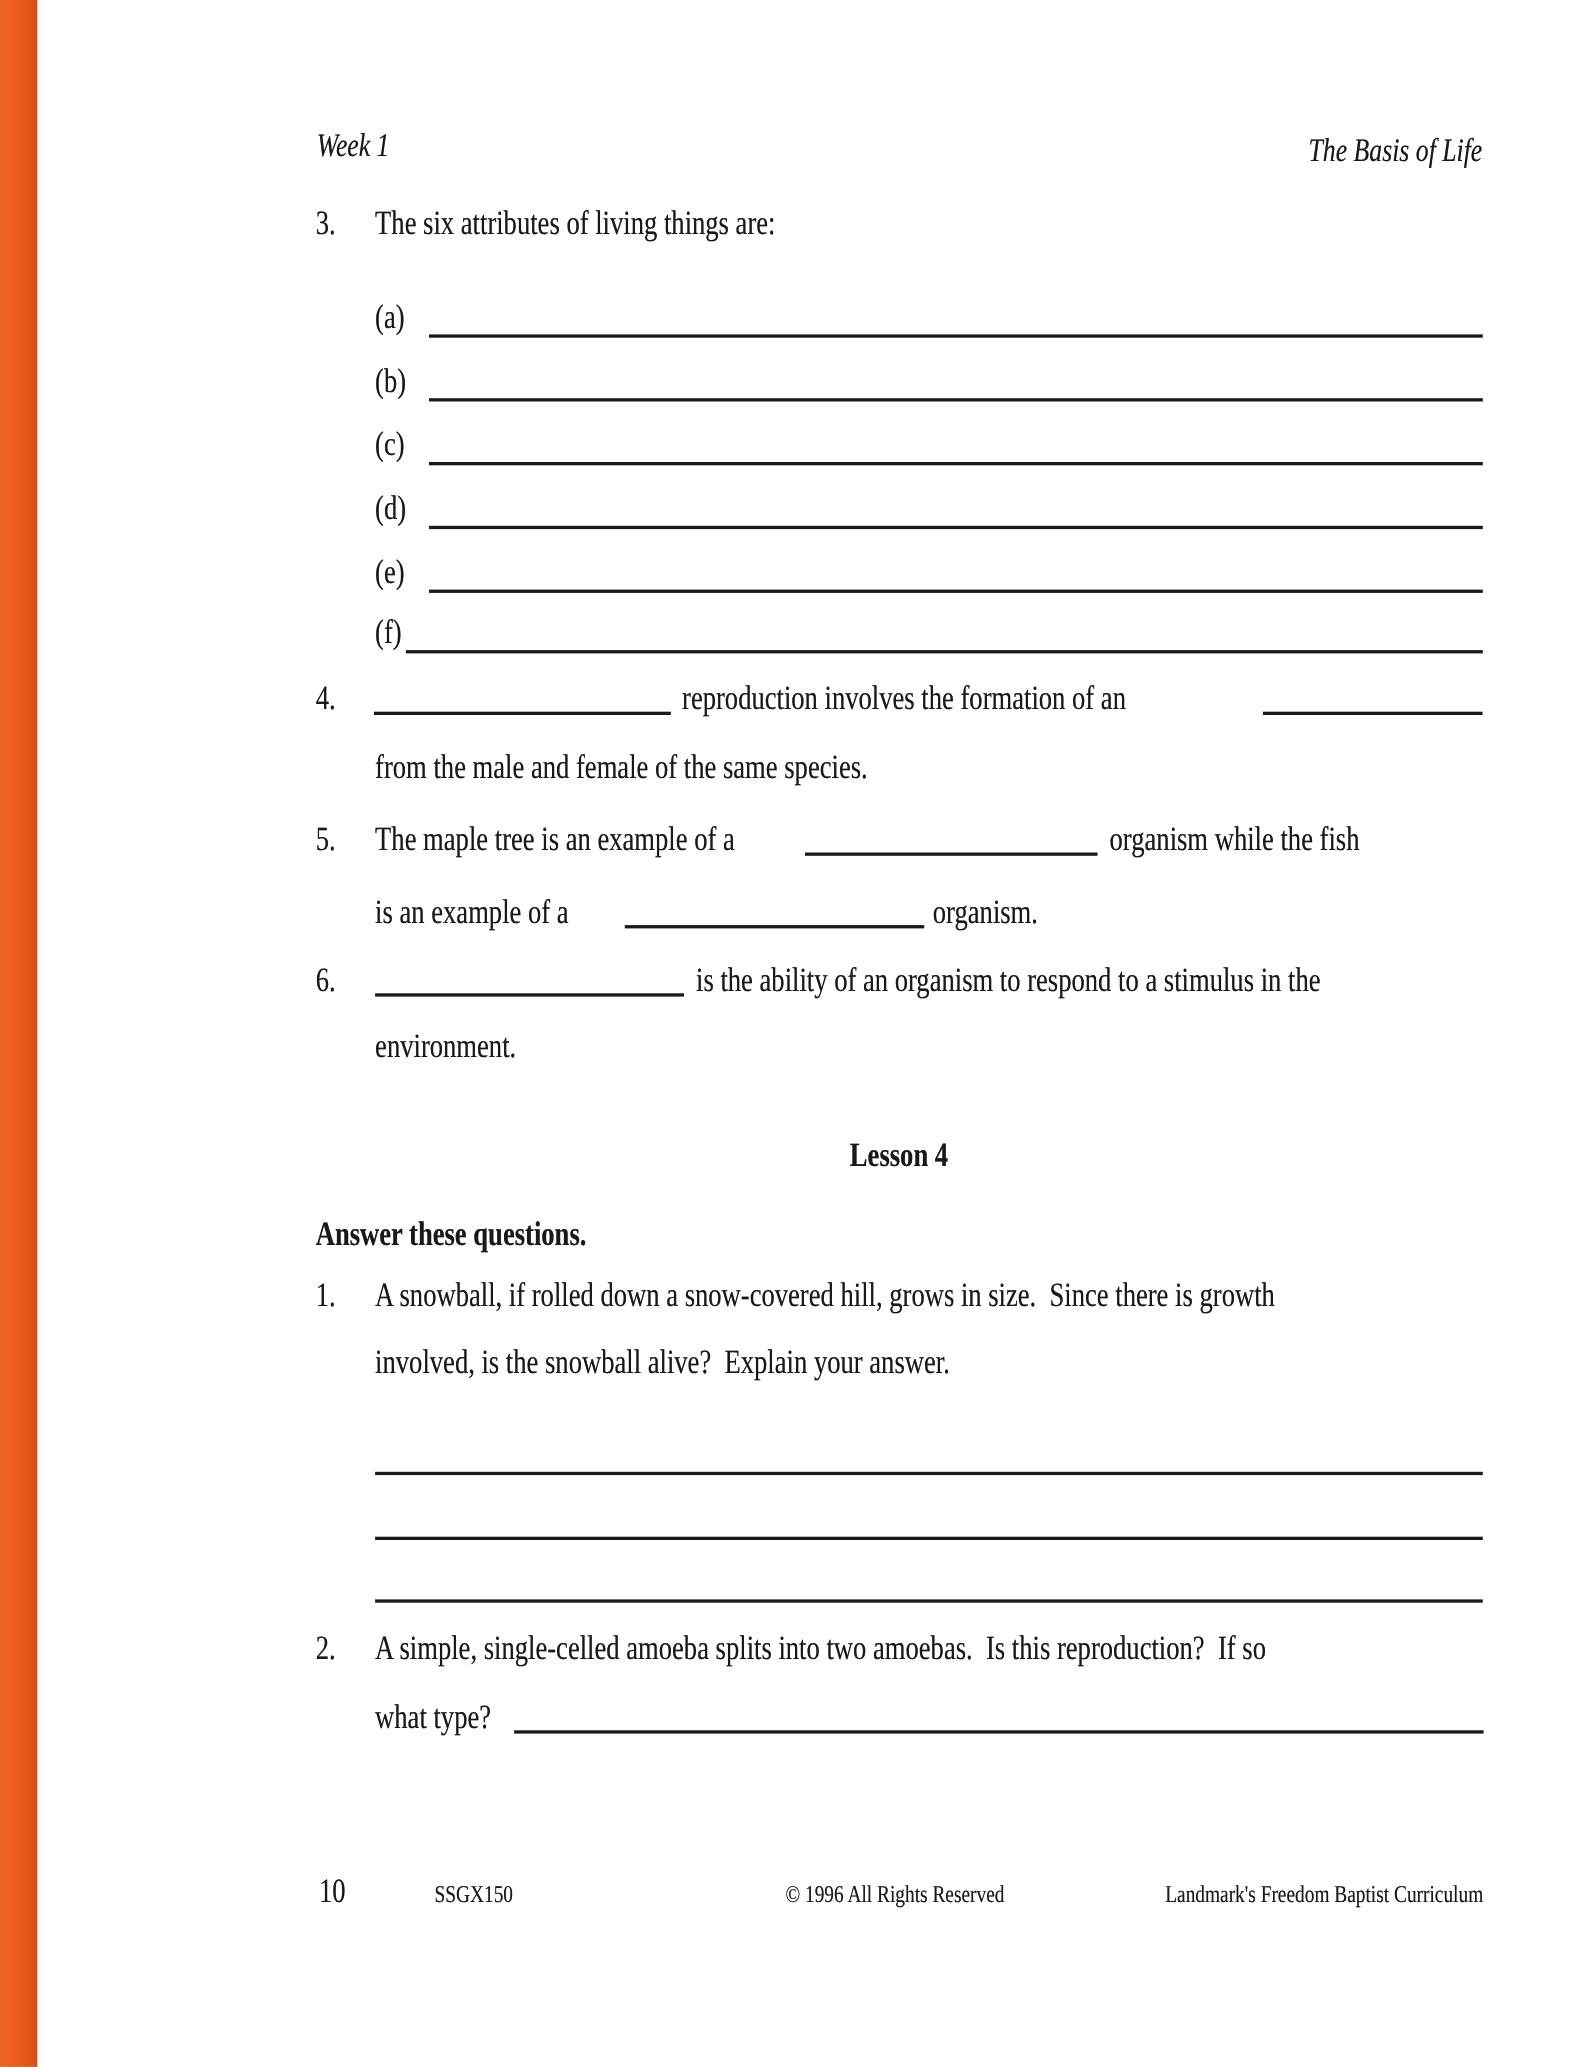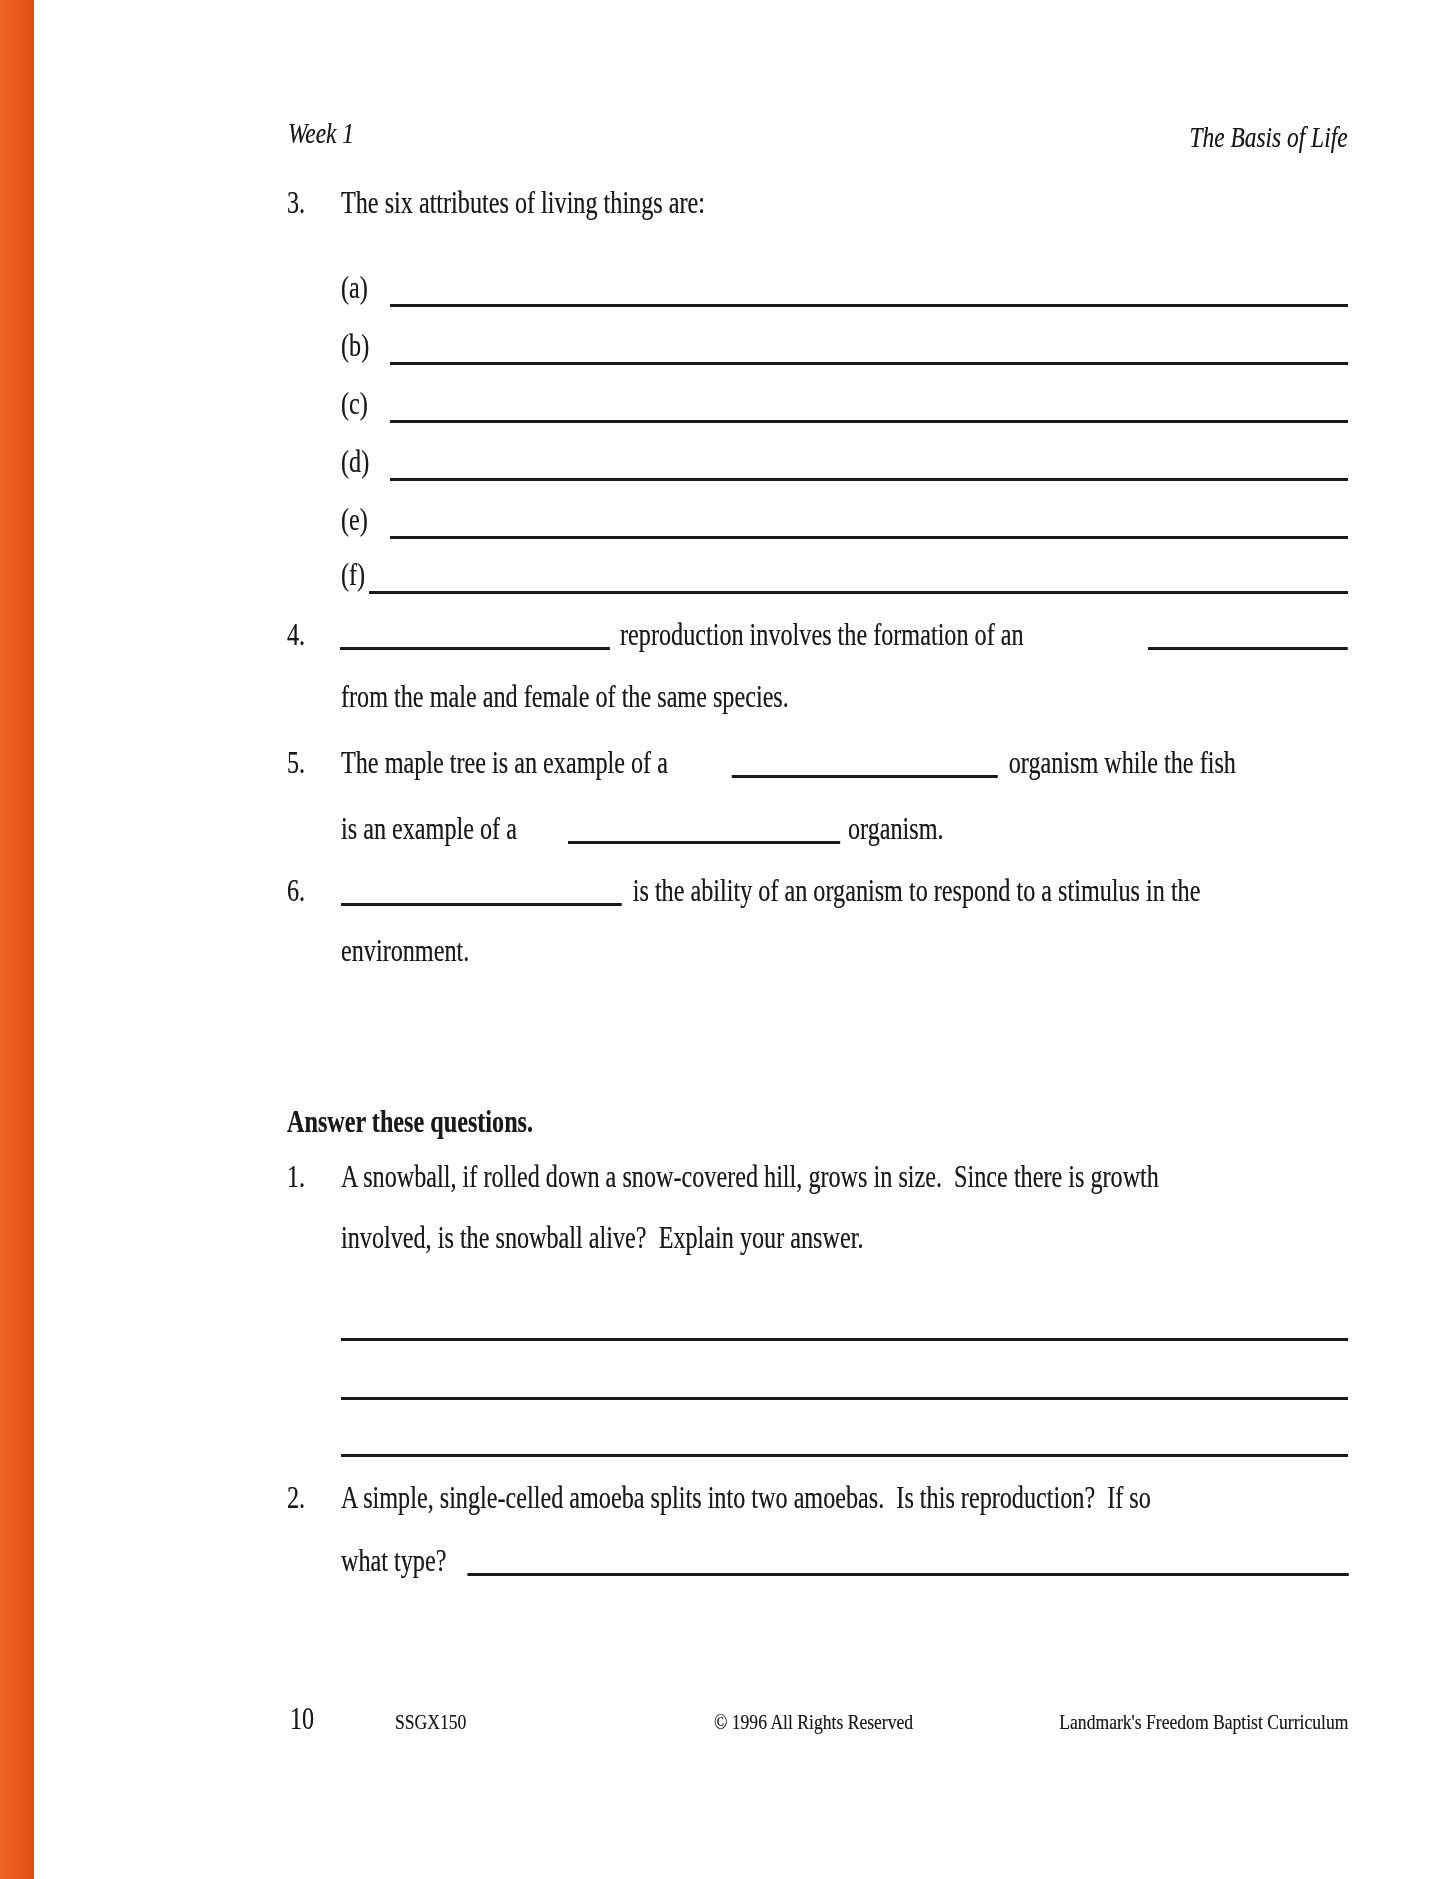--- a/index.html
+++ b/index.html
@@ -152,20 +152,23 @@
     <span class="t" style="left:650px;">organism.</span>
   </div>
 
   <div class="cond num" style="top:874px;">6.</div>
   <div class="row" style="top:874px; left:341px; width:1292px;">
     <div class="bl" style="left:0; width:360px;"></div>
     <span class="t" style="left:374px;">is the ability of an organism to respond to a stimulus in the</span>
   </div>
   <div class="cond txt" style="top:934px;">environment.</div>
 
+  <div class="center-line" style="top:1033px;">
+    <span class="cond-c bold">Lesson 4</span>
+  </div>
 
   <div class="cond bold num" style="top:1105px;">Answer these questions.</div>
 
   <div class="cond num" style="top:1160px;">1.</div>
   <div class="cond txt" style="top:1160px;">A snowball, if rolled down a snow-covered hill, grows in size.  Since there is growth</div>
   <div class="cond txt" style="top:1221px;">involved, is the snowball alive?  Explain your answer.</div>
 
   <div class="rule" style="top:1338px; left:341px; width:1007px;"></div>
   <div class="rule" style="top:1397px; left:341px; width:1007px;"></div>
   <div class="rule" style="top:1454px; left:341px; width:1007px;"></div>

